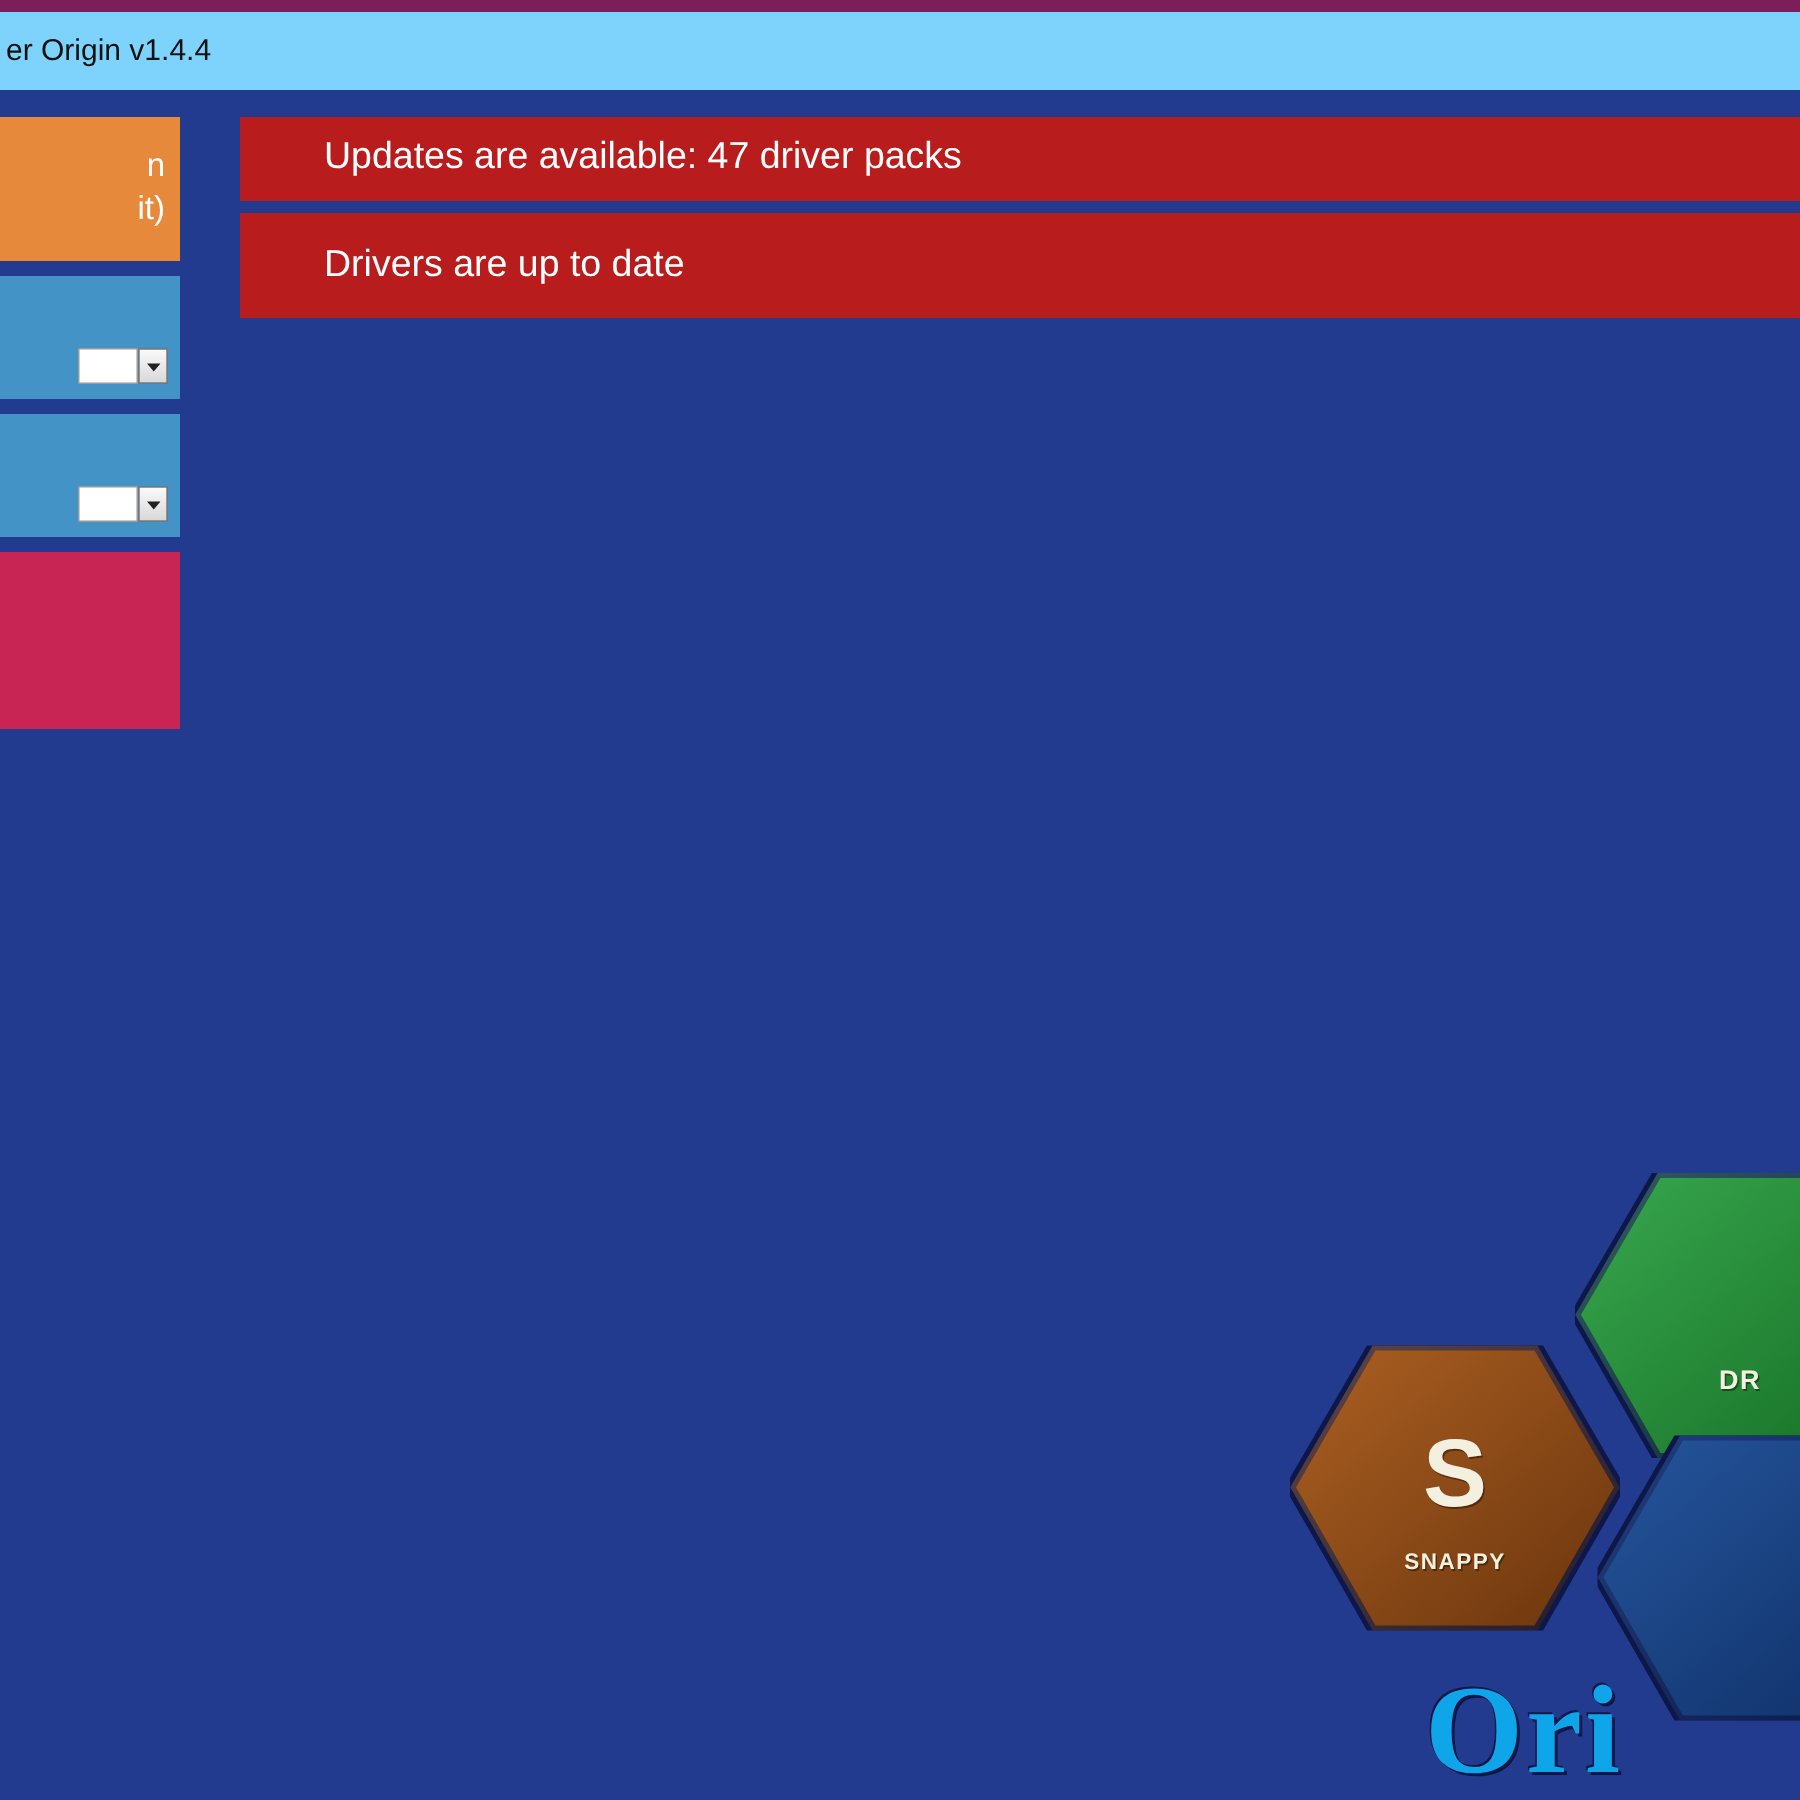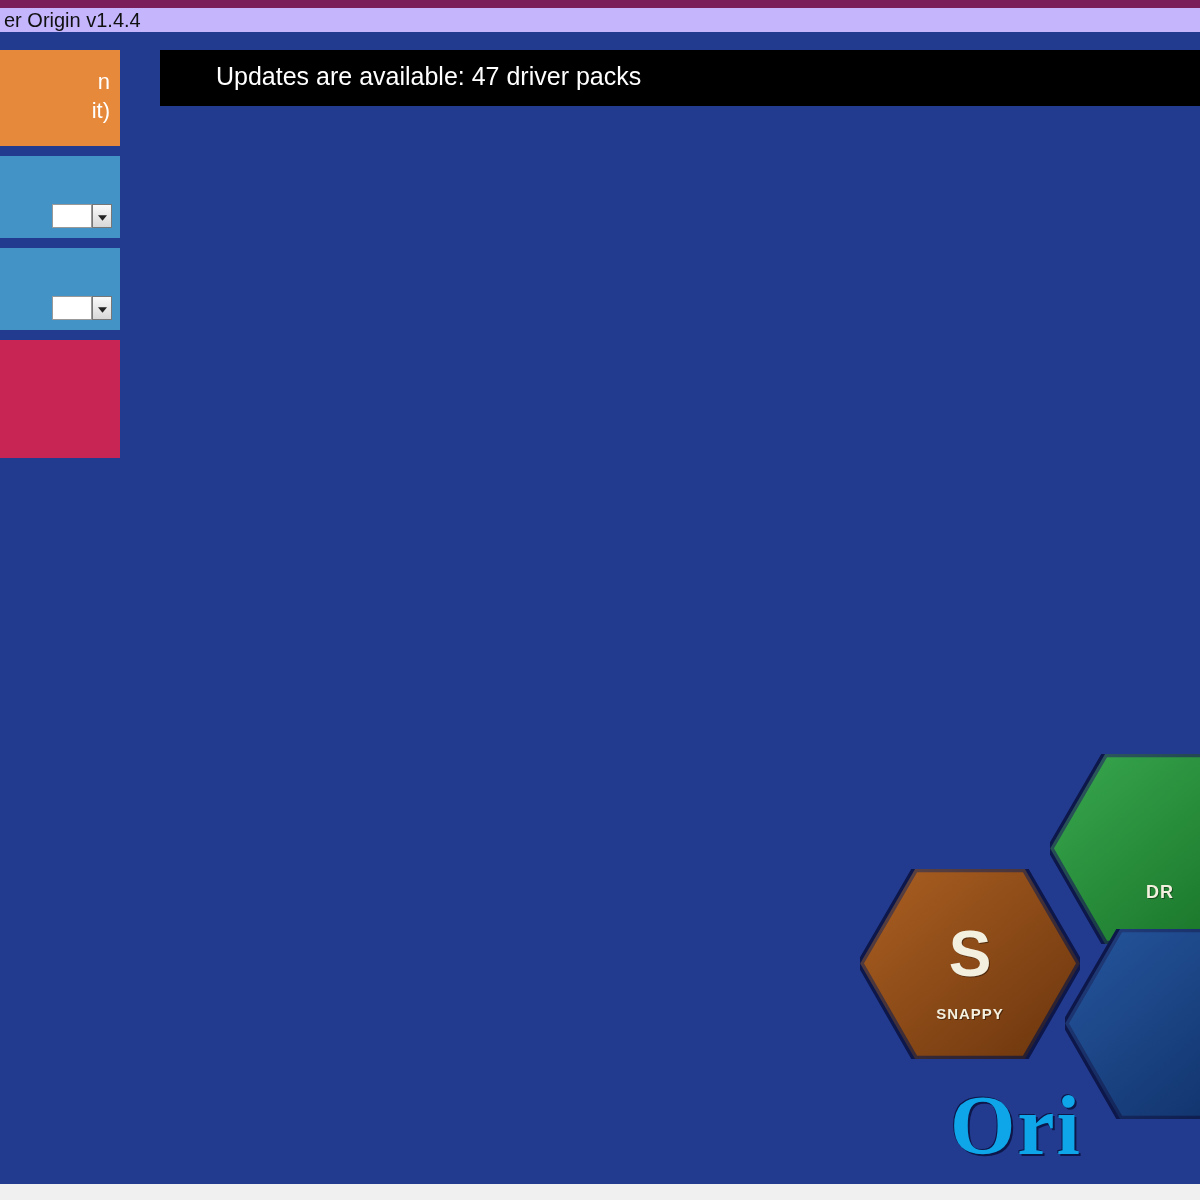--- a/index.html
+++ b/index.html
@@ -4,22 +4,22 @@
 <style>
   * { box-sizing: border-box; margin: 0; padding: 0; }
   html, body { width: 1200px; height: 1200px; overflow: hidden; font-family: "Segoe UI", Arial, sans-serif; }
   body { background: #f0f0f0; }
 
   .topbar {
     height: 8px;
     background: #7a1f5a;
   }
   .titlebar {
-    height: 24px;
-    background: #c4b5fd;
+    height: 52px;
+    background: #7dd3fc;
     display: flex;
     align-items: center;
     padding-left: 4px;
     font-size: 20px;
     color: #111;
   }
   .client {
     position: relative;
     width: 100%;
     height: calc(100% - 48px);
@@ -83,21 +83,21 @@
   .bars {
     position: absolute;
     left: 160px;
     top: 18px;
     right: 0;
     display: flex;
     flex-direction: column;
     gap: 8px;
   }
   .bar {
-    background: #000000;
+    background: #b91c1c;
     color: #fff;
     font-size: 25px;
     padding: 10px 24px 12px 56px;
     line-height: 1.35;
   }
   .bar .sub { color: #2be03a; }
   .bar.single { padding-top: 18px; padding-bottom: 18px; }
 
   
   .logo-wrap {
@@ -177,20 +177,23 @@
         </div>
       </div>
     </div>
 
     <div class="tile red"></div>
   </div>
 
   <div class="bars">
     <div class="bar">
       <div>Updates are available: 47 driver packs</div>
+    </div>
+    <div class="bar single">
+      <span>Drivers are up to date</span>
     </div>
   </div>
 
   <div class="logo-wrap">
 
     <div class="hex" style="left:230px; top:0; width:220px; height:190px;">
       <svg viewBox="0 0 200 173" width="220" height="190">
         <polygon points="50,0 150,0 200,86 150,173 50,173 0,86" fill="#1b8a2e" stroke="#0d174a" stroke-width="6"></polygon>
         <polygon points="50,0 150,0 200,86 150,173 50,173 0,86" fill="url(#gg)" opacity=".35"></polygon>
         <defs>

